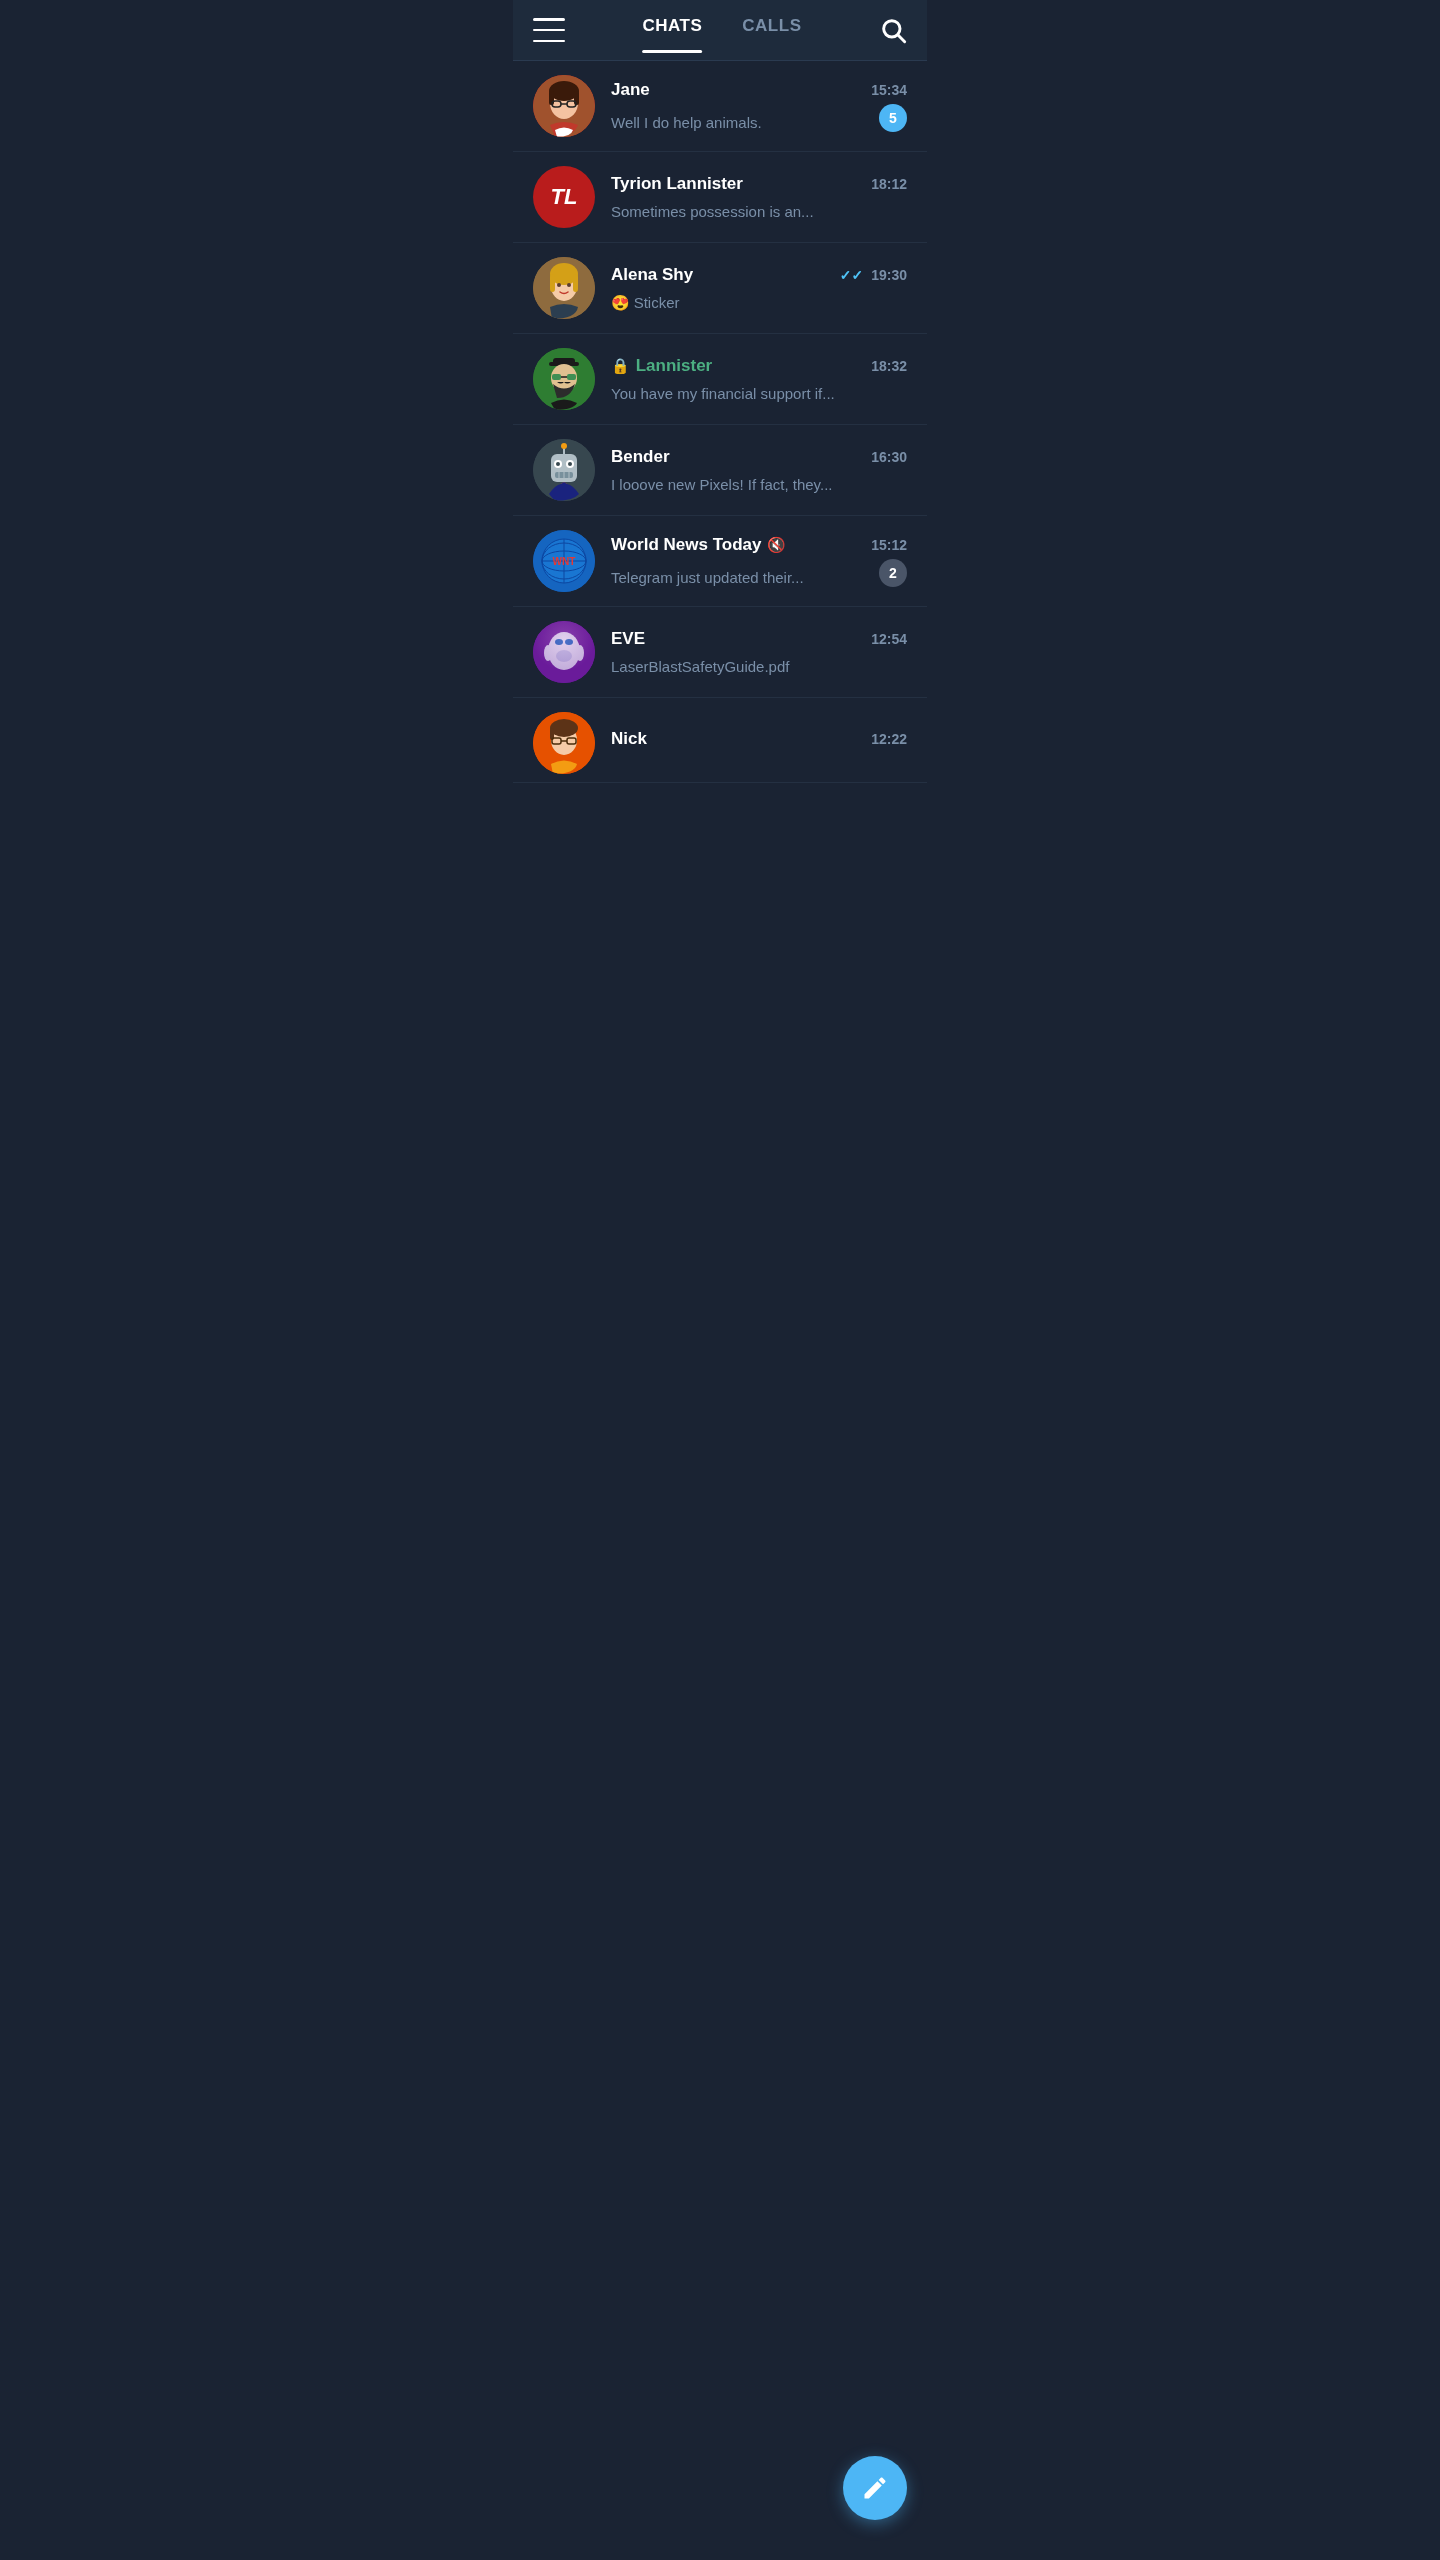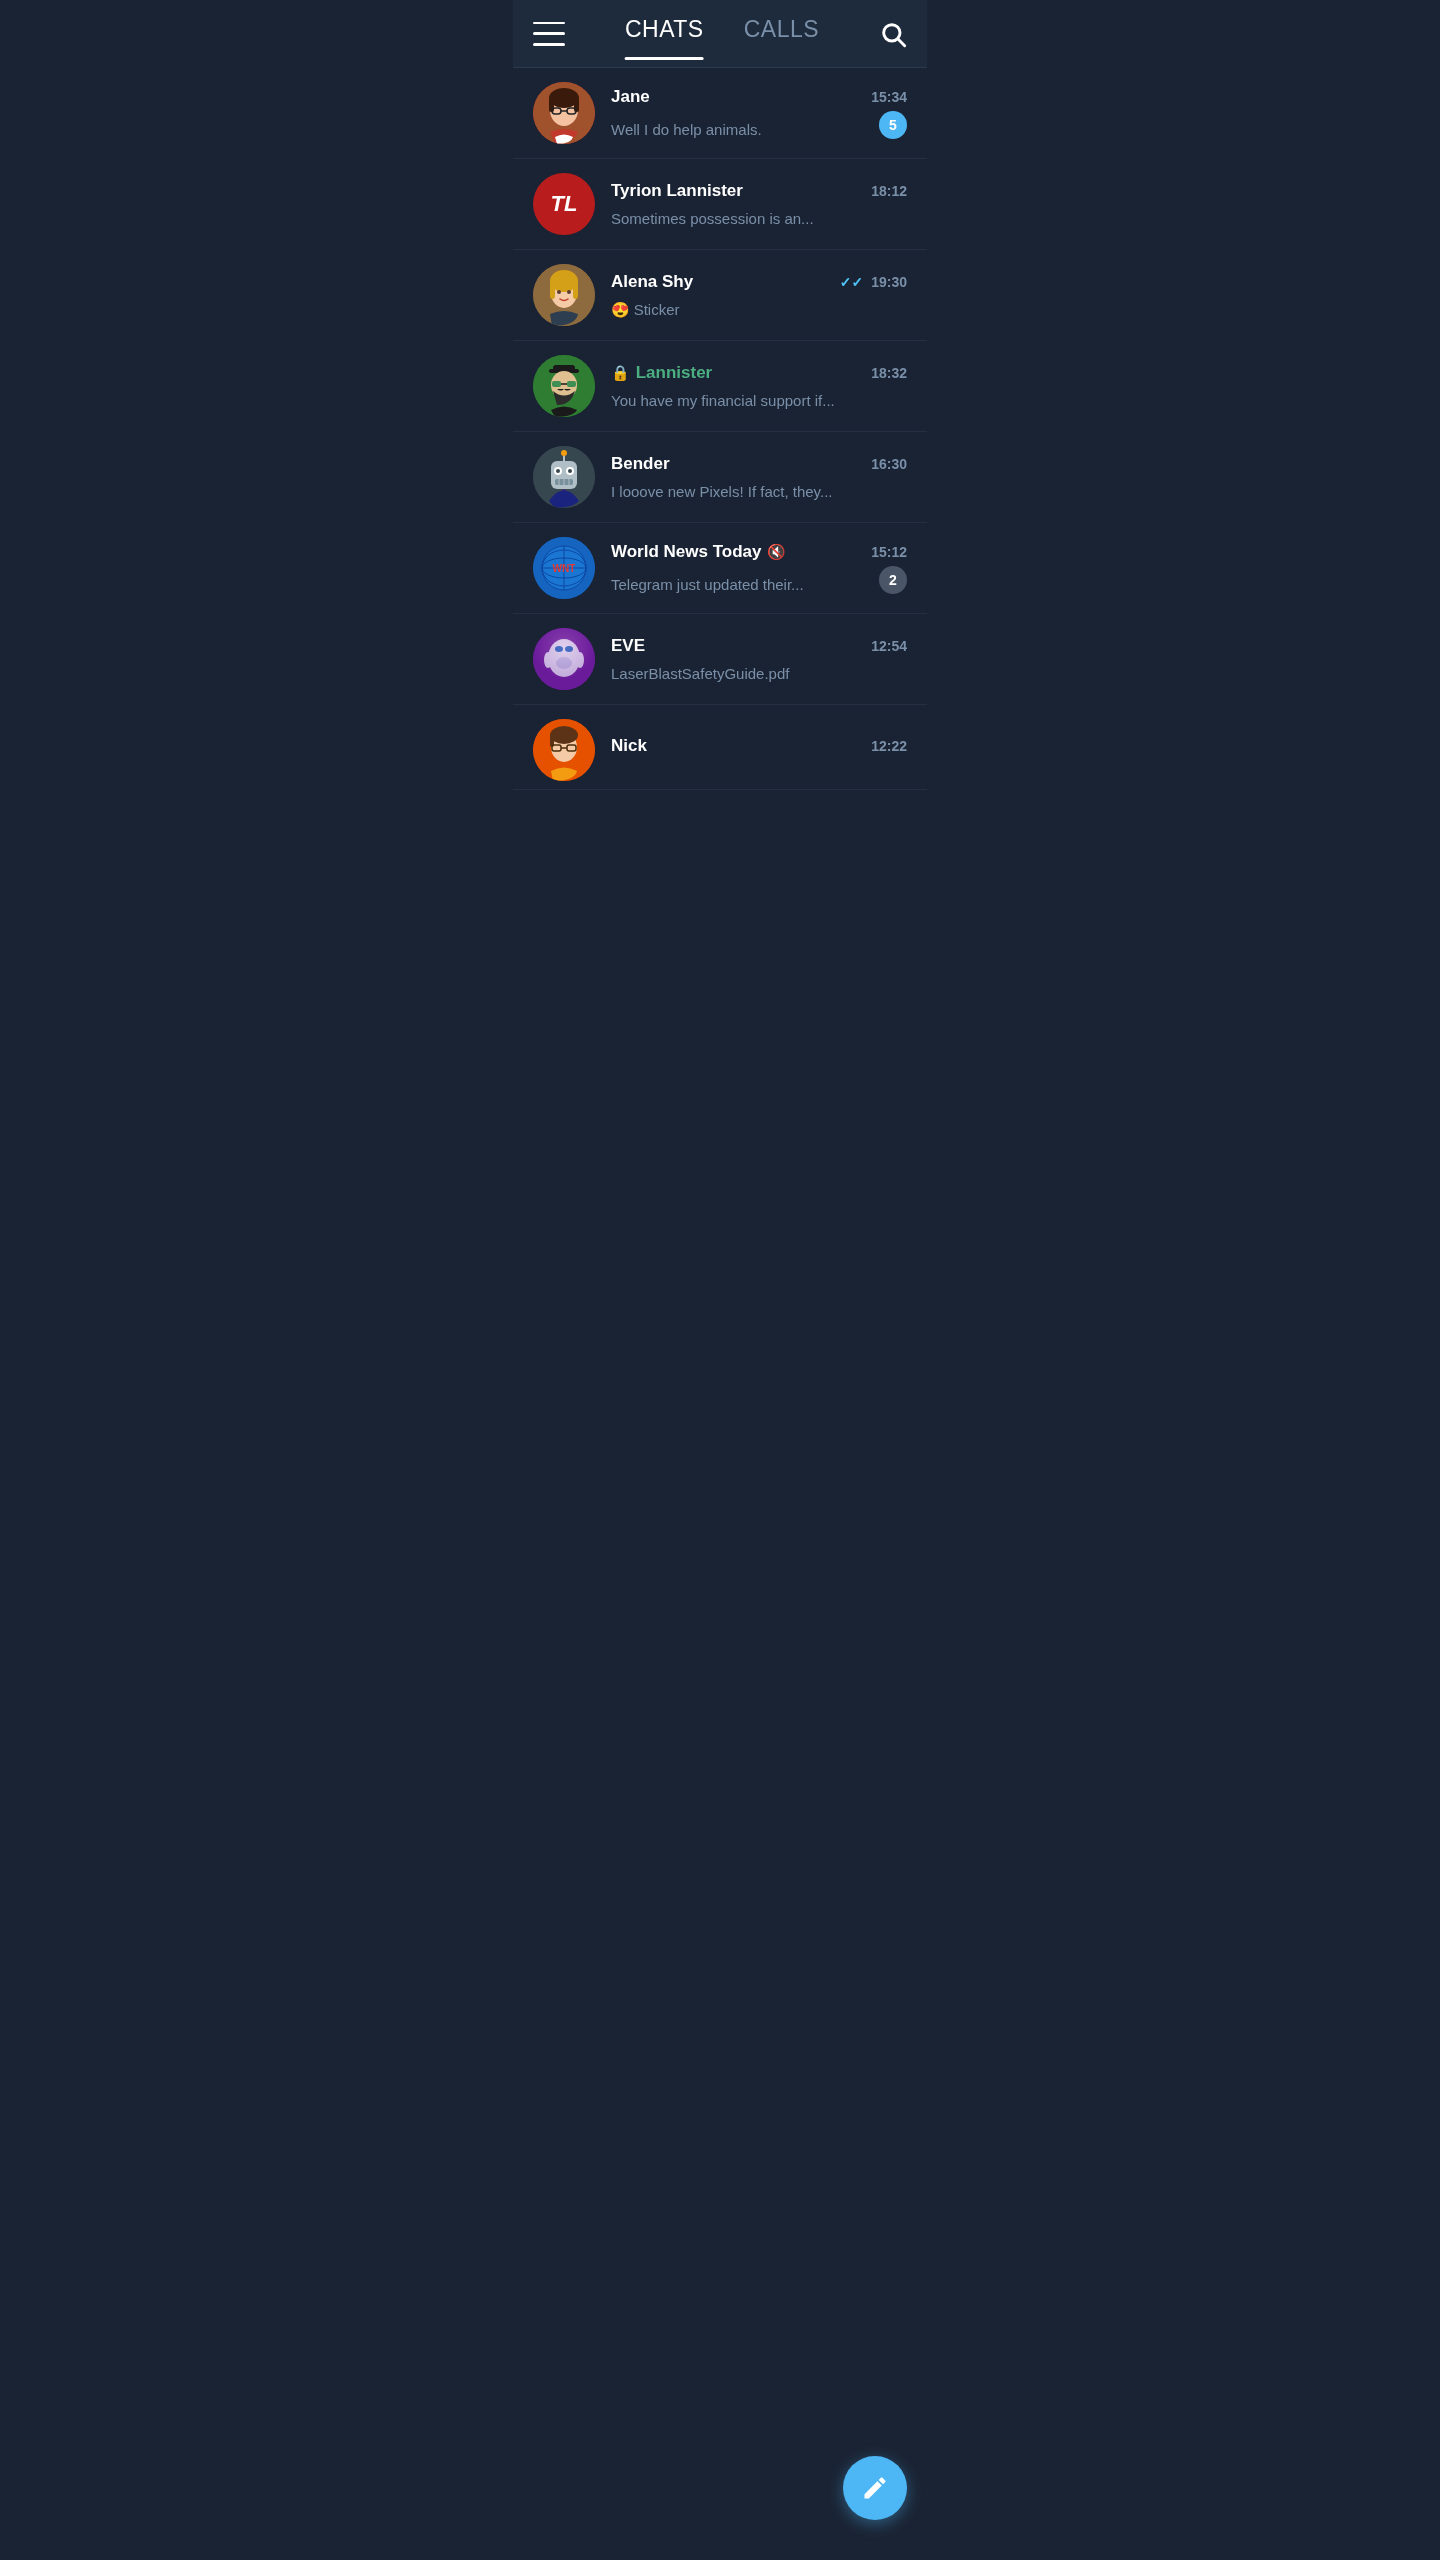--- a/index.html
+++ b/index.html
@@ -51,22 +51,22 @@
     }
 
     .header-tabs {
       display: flex;
       flex: 1;
       justify-content: center;
       gap: 40px;
     }
 
     .tab {
-      font-size: 23px;
-      font-weight: 400;
+      font-size: 17px;
+      font-weight: 700;
       letter-spacing: 0.5px;
       padding-bottom: 8px;
       cursor: pointer;
       position: relative;
     }
 
     .tab.active {
       color: #ffffff;
     }
 

